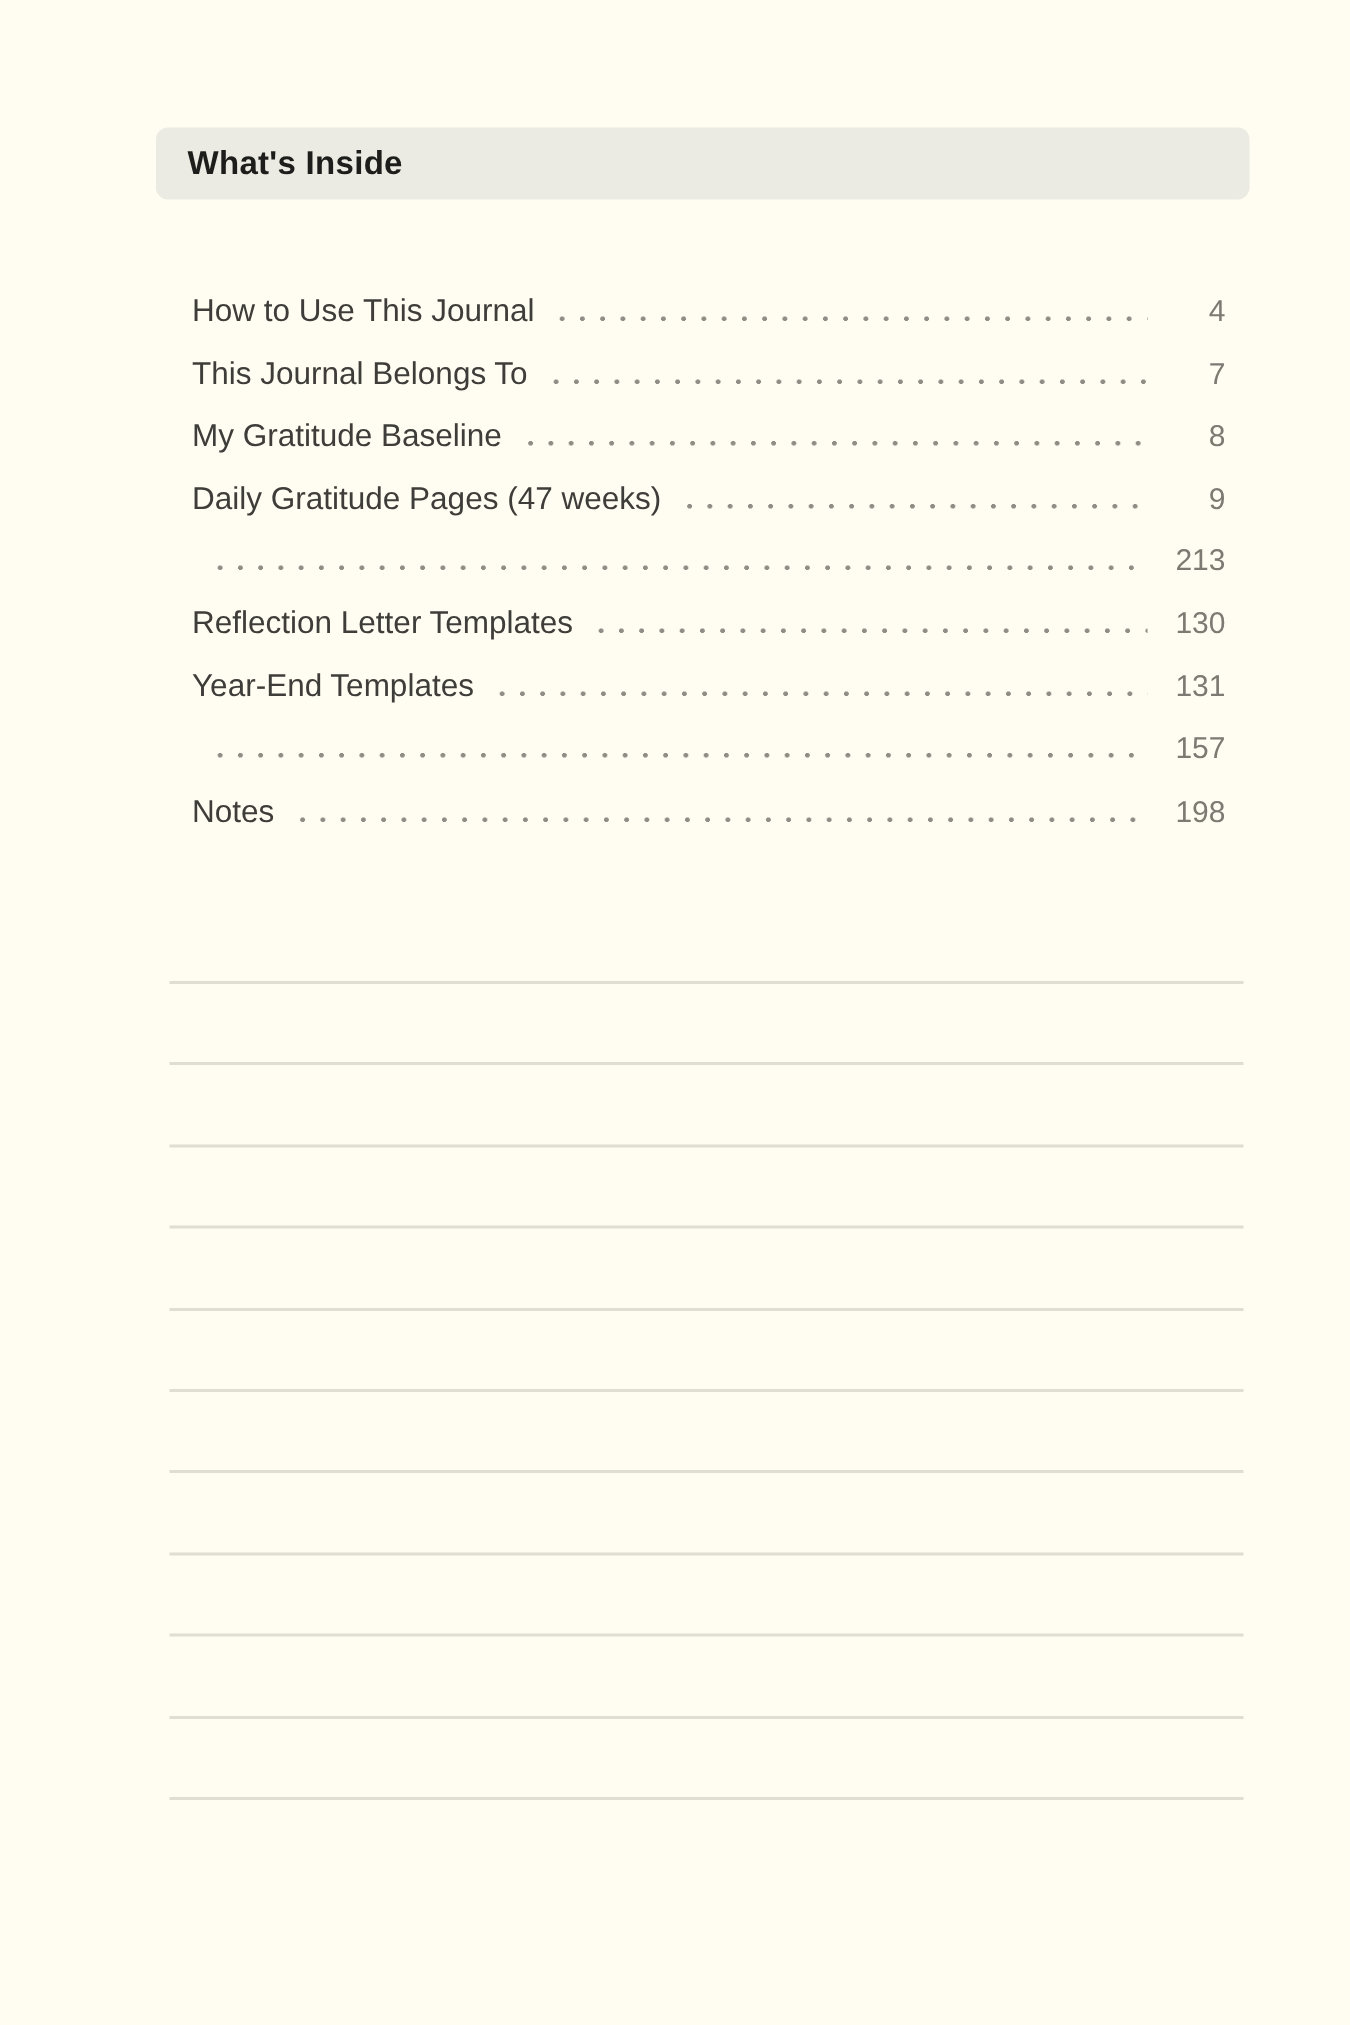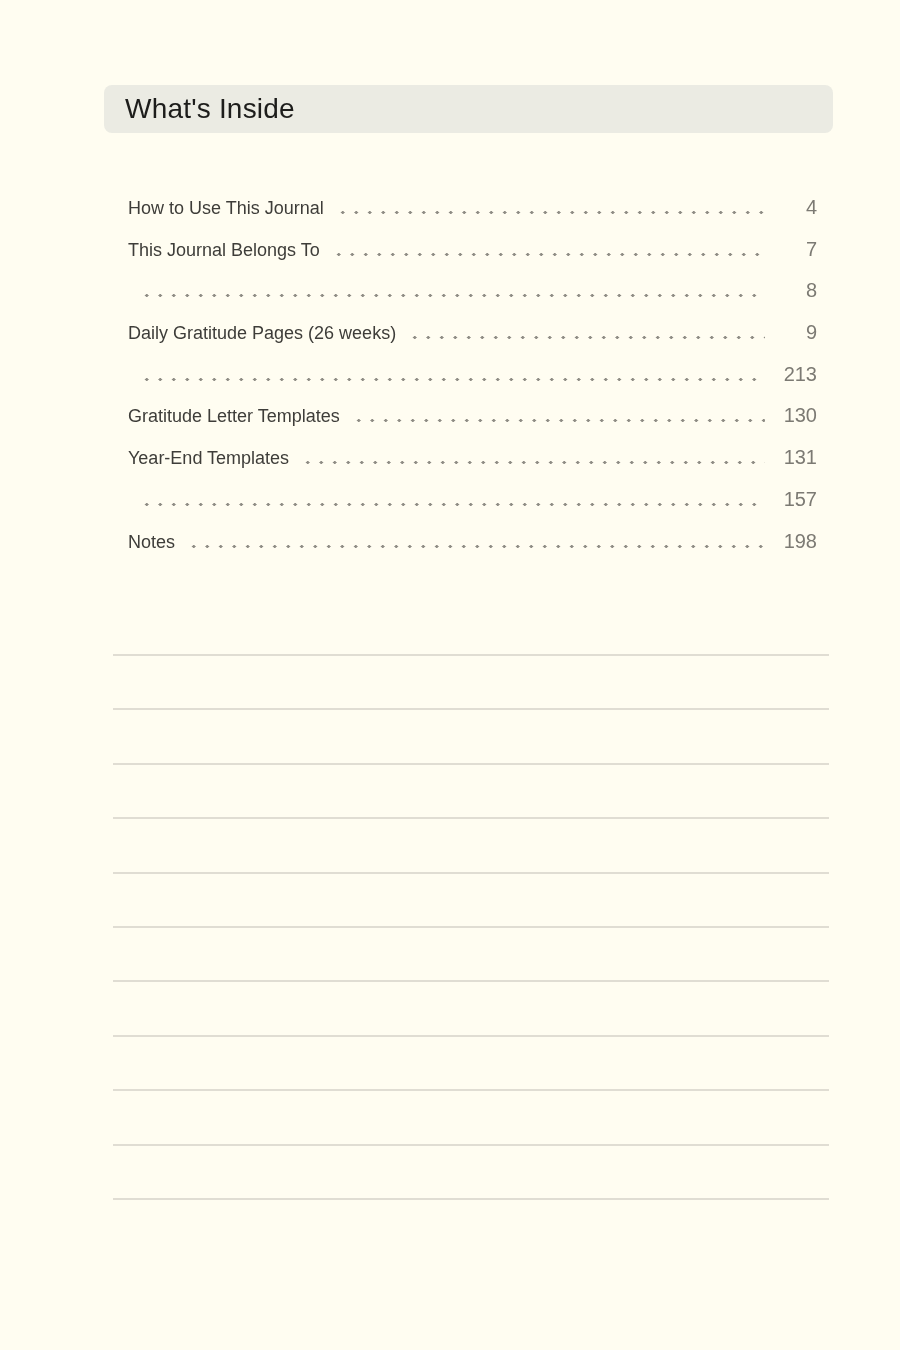--- a/index.html
+++ b/index.html
@@ -26,40 +26,40 @@
     top: 85px;
     width: 729px;
     height: 48px;
     background: var(--header-bg);
     border-radius: 8px;
     display: flex;
     align-items: center;
     padding: 0 21px;
   }
   .header-bar .title {
-    font-size: 28px;
-    font-weight: normal;
+    font-size: 22px;
+    font-weight: bold;
     color: var(--header-text);
     letter-spacing: 0.2px;
   }
 
   .toc {
     position: absolute;
     left: 128px;
     top: 187px;
     width: 689px;
   }
   .toc-row {
     display: flex;
     align-items: baseline;
     height: 41.7px;
     line-height: 41.7px;
   }
   .toc-entry-title {
-    font-size: 18px;
+    font-size: 21px;
     color: var(--entry-text);
     white-space: nowrap;
   }
   .dot-leader {
     flex: 1;
     height: 3px;
     margin-left: 12px;
     background-image: radial-gradient(circle, var(--dot-leader) 1.5px, rgba(0,0,0,0) 1.6px);
     background-size: 13.5px 3px;
     background-repeat: repeat-x;
@@ -100,38 +100,39 @@
     <span class="toc-entry-page">4</span>
   </div>
 
   <div class="toc-row">
     <span class="toc-entry-title">This Journal Belongs To</span>
     <span class="dot-leader"></span>
     <span class="toc-entry-page">7</span>
   </div>
 
   <div class="toc-row">
+    <span class="toc-entry-title">My Gratitude Baseline</span>
     <span class="dot-leader"></span>
     <span class="toc-entry-page">8</span>
   </div>
 
   <div class="toc-row">
-    <span class="toc-entry-title">Daily Gratitude Pages (26 weeks)</span>
+    <span class="toc-entry-title">Daily Gratitude Pages (47 weeks)</span>
     <span class="dot-leader"></span>
     <span class="toc-entry-page">9</span>
   </div>
 
 
   <div class="toc-row">
     <span class="dot-leader"></span>
     <span class="toc-entry-page">213</span>
   </div>
 
   <div class="toc-row">
-    <span class="toc-entry-title">Gratitude Letter Templates</span>
+    <span class="toc-entry-title">Reflection Letter Templates</span>
     <span class="dot-leader"></span>
     <span class="toc-entry-page">130</span>
   </div>
 
   <div class="toc-row">
     <span class="toc-entry-title">Year-End Templates</span>
     <span class="dot-leader"></span>
     <span class="toc-entry-page">131</span>
   </div>
 

